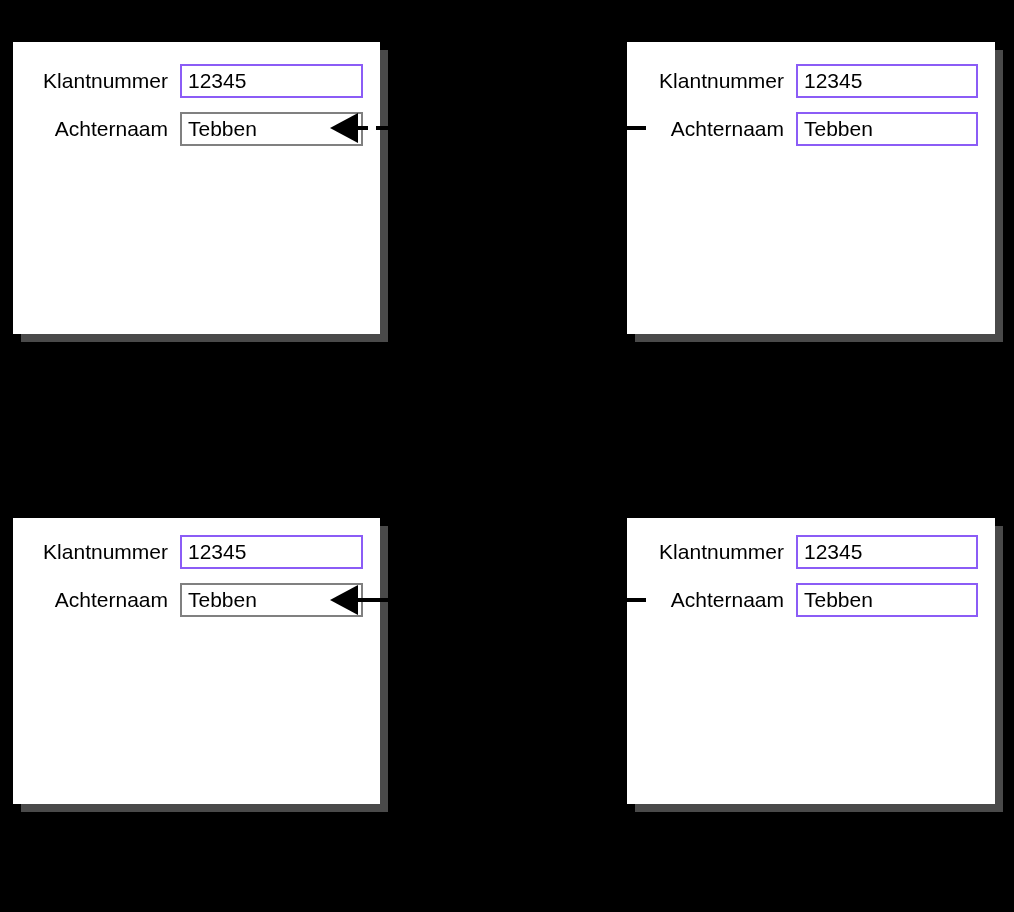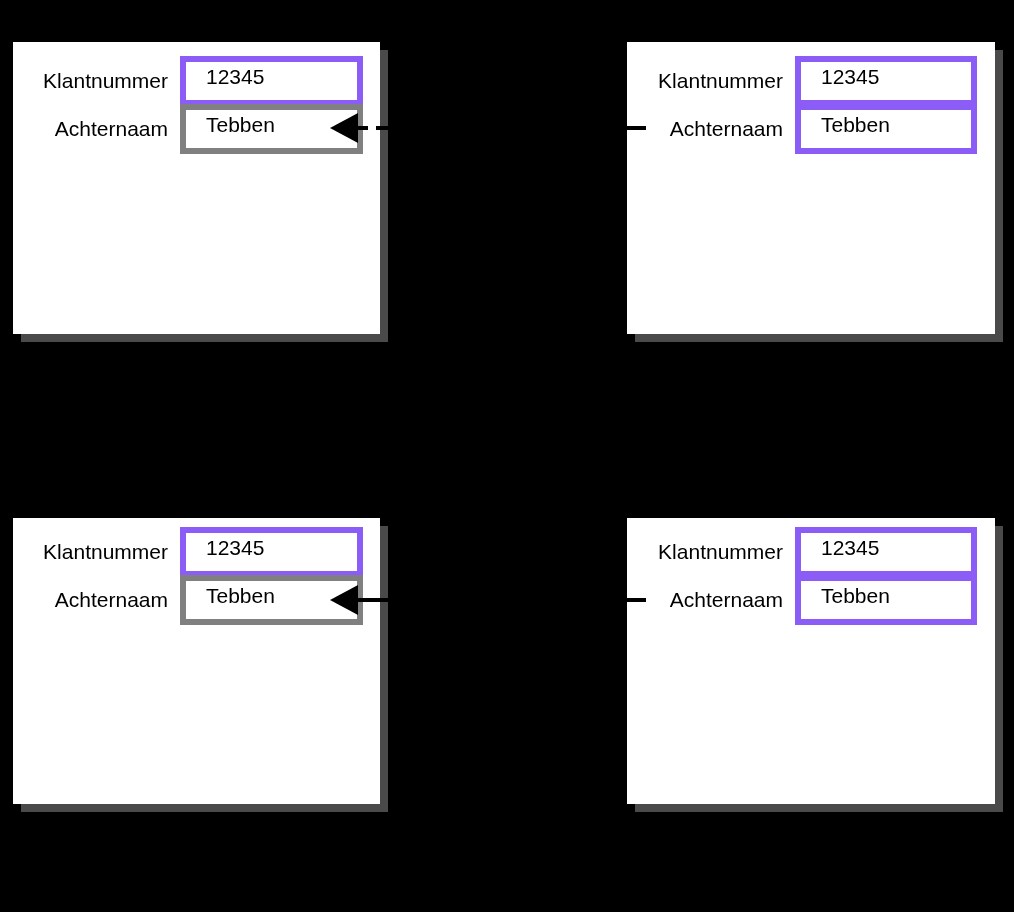--- a/index.html
+++ b/index.html
@@ -43,37 +43,38 @@
     background: #ffffff;
     z-index: 2;
   }
 
   
   .form-row {
     position: absolute;
     display: flex;
     align-items: center;
     height: 34px;
+    justify-content: center;
   }
   .field-label {
     font-size: 21px;
     color: #000000;
     white-space: nowrap;
     text-align: right;
     line-height: 34px;
   }
   .field-input {
     box-sizing: border-box;
-    border: 6px solid #8b5cf6;
+    border: 2px solid #8b5cf6;
     background: #ffffff;
-    height: 50px;
+    height: 34px;
     font-size: 21px;
     color: #000000;
     line-height: 30px;
-    padding: 0 20px;
+    padding: 0 6px;
     white-space: nowrap;
     overflow: hidden;
     position: relative;
   }
   .field-input.focused {
     border-color: #808080;
   }
 
   
   .arrow-head {

